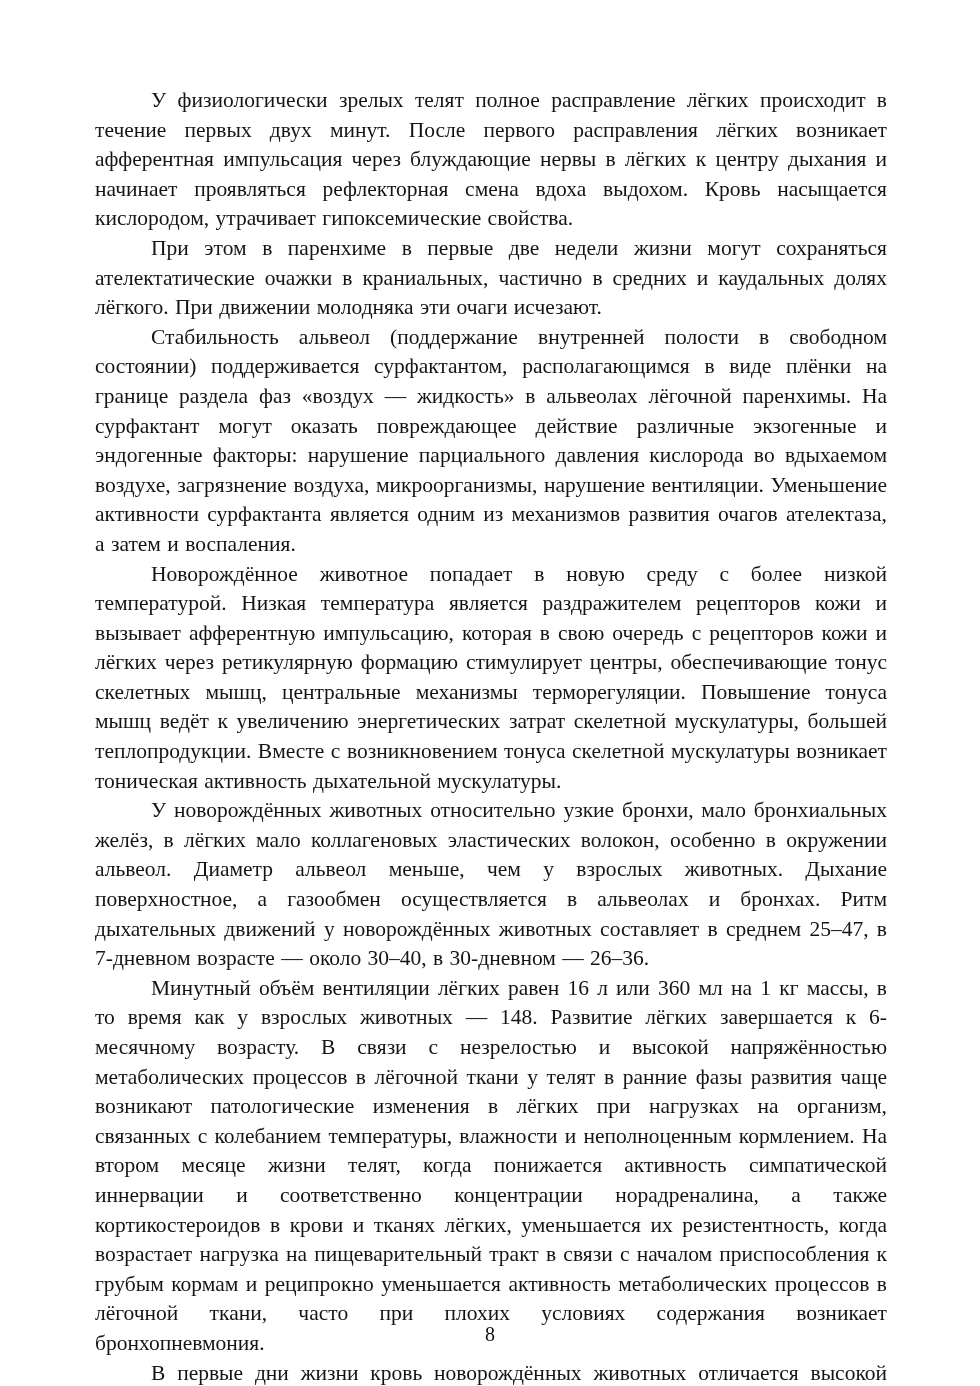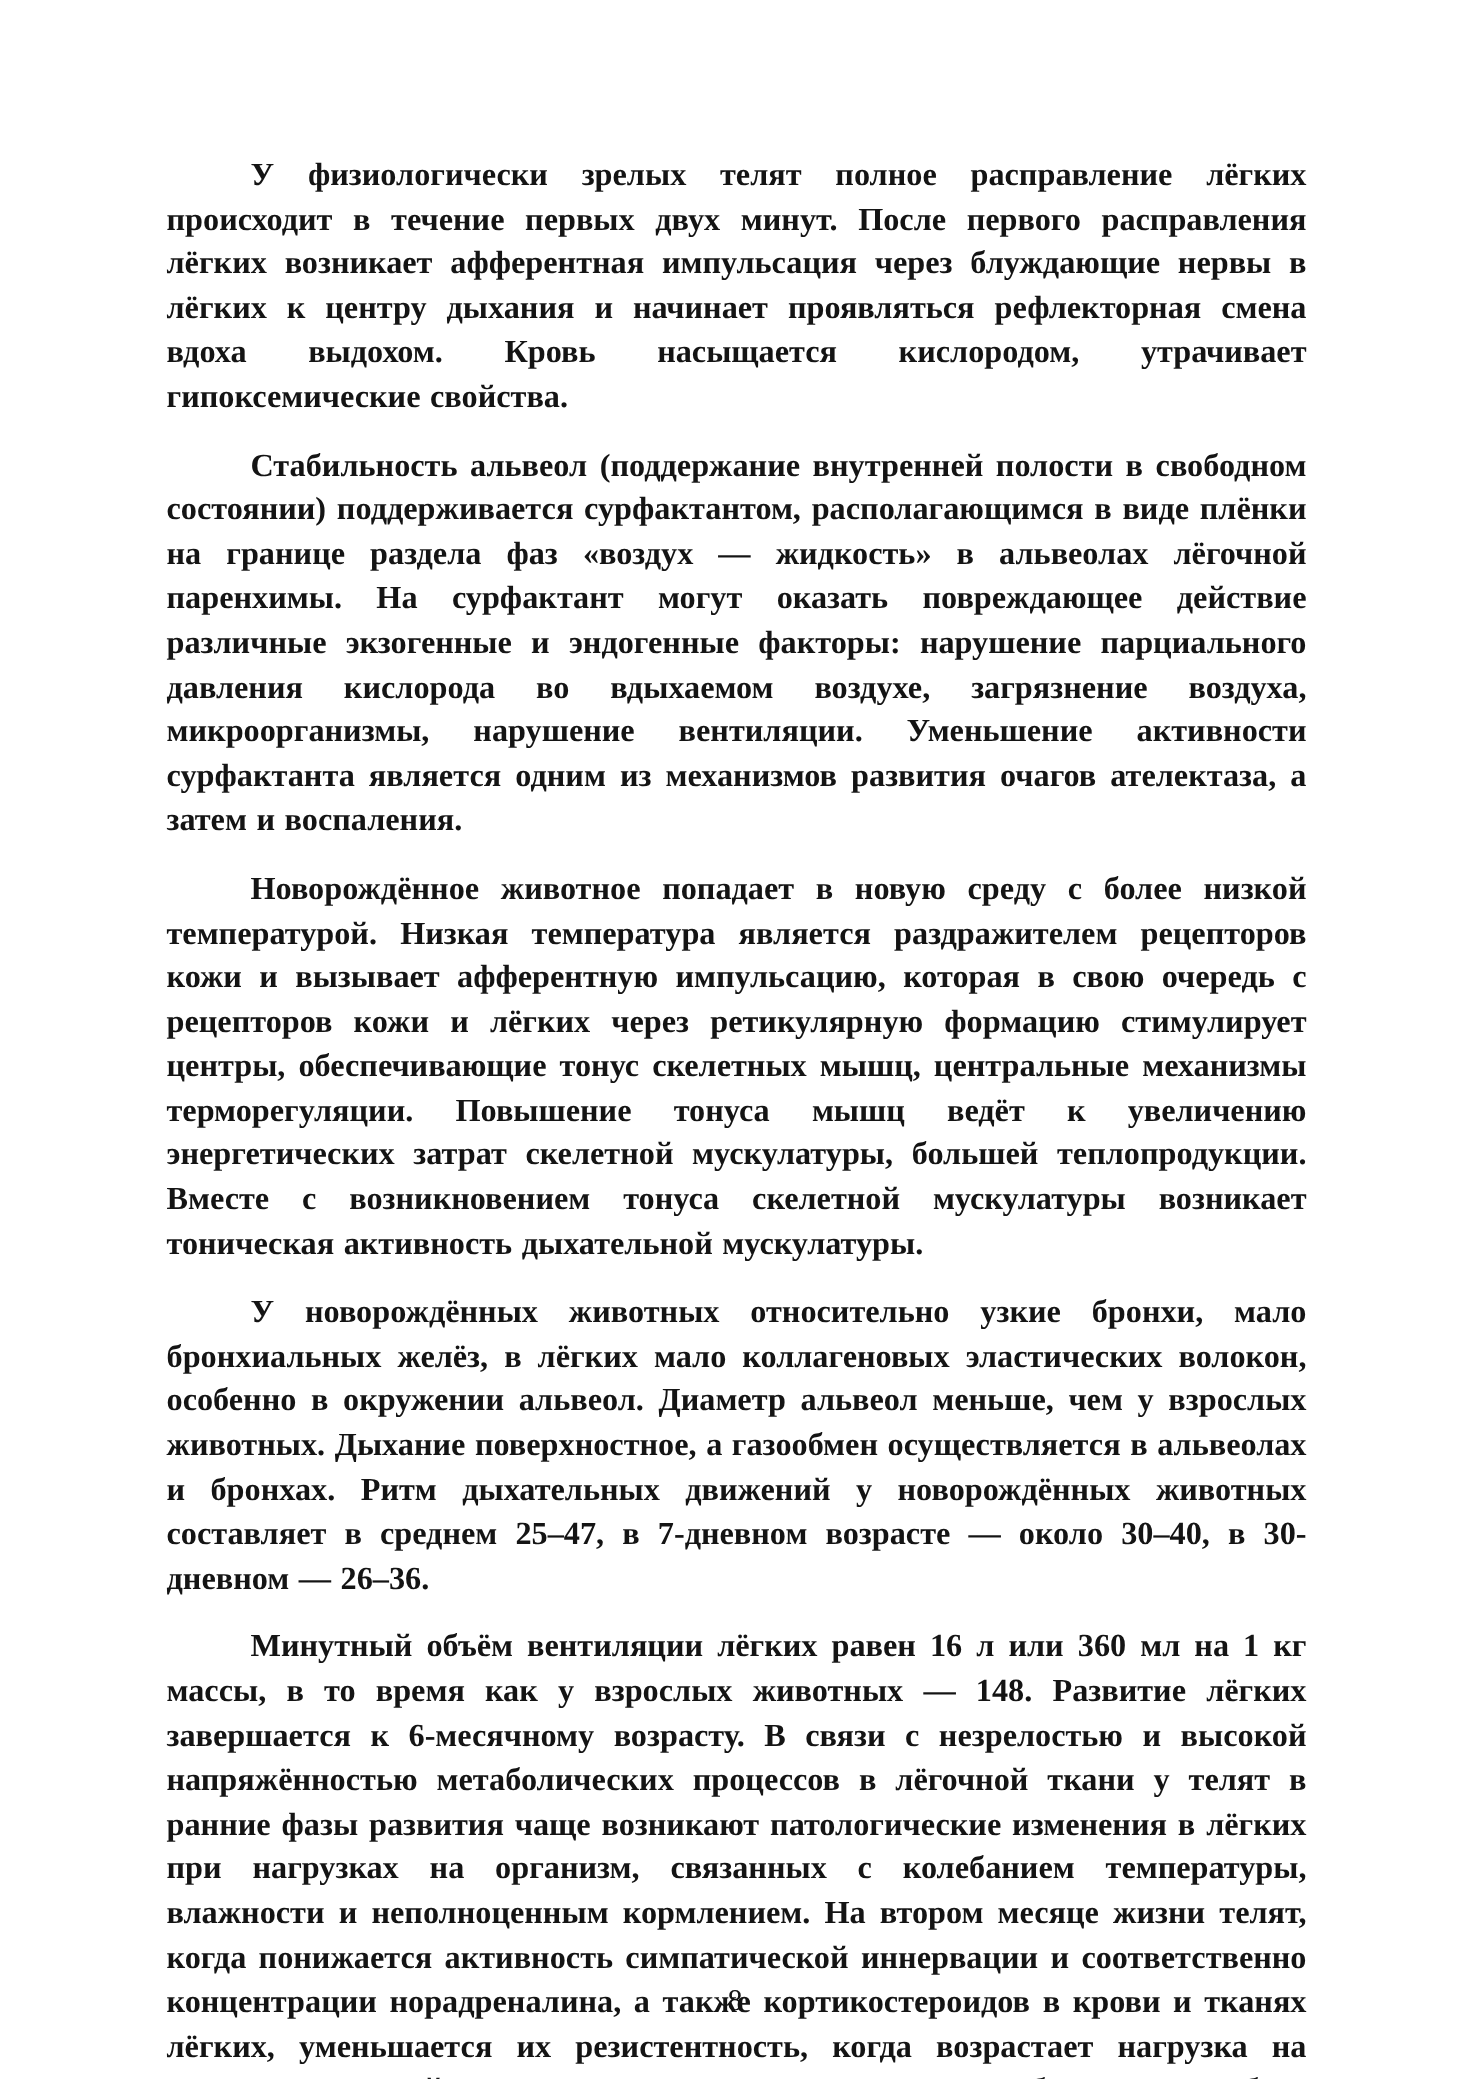--- a/index.html
+++ b/index.html
@@ -20,41 +20,41 @@
   .text-block {
     position: absolute;
     top: 86px;
     left: 95px;
     width: 792px;
     font-size: 21.5px;
     line-height: 29.6px;
     text-align: justify;
   }
   .para {
-    margin: 16px;
+    margin: 0;
     text-indent: 56px;
     word-spacing: 1px;
-    font-weight: bold;
   }
   .page-number {
     position: absolute;
     bottom: 40px;
     left: 0;
     width: 100%;
     text-align: center;
     font-size: 20px;
     color: #141414;
   }
 </style>
 </head>
 <body>
 
 <div class="page">
   <div class="text-block">
       <p class="para">У физиологически зрелых телят полное расправление лёгких происходит в течение первых двух минут. После первого расправления лёгких возникает афферентная импульсация через блуждающие нервы в лёгких к центру дыхания и начинает проявляться рефлекторная смена вдоха выдохом. Кровь насыщается кислородом, утрачивает гипоксемические свойства.</p>
+      <p class="para">При этом в паренхиме в первые две недели жизни могут сохраняться ателектатические очажки в краниальных, частично в средних и каудальных долях лёгкого. При движении молодняка эти очаги исчезают.</p>
       <p class="para">Стабильность альвеол (поддержание внутренней полости в свободном состоянии) поддерживается сурфактантом, располагающимся в виде плёнки на границе раздела фаз «воздух — жидкость» в альвеолах лёгочной паренхимы. На сурфактант могут оказать повреждающее действие различные экзогенные и эндогенные факторы: нарушение парциального давления кислорода во вдыхаемом воздухе, загрязнение воздуха, микроорганизмы, нарушение вентиляции. Уменьшение активности сурфактанта является одним из механизмов развития очагов ателектаза, а затем и воспаления.</p>
       <p class="para">Новорождённое животное попадает в новую среду с более низкой температурой. Низкая температура является раздражителем рецепторов кожи и вызывает афферентную импульсацию, которая в свою очередь с рецепторов кожи и лёгких через ретикулярную формацию стимулирует центры, обеспечивающие тонус скелетных мышц, центральные механизмы терморегуляции. Повышение тонуса мышц ведёт к увеличению энергетических затрат скелетной мускулатуры, большей теплопродукции. Вместе с возникновением тонуса скелетной мускулатуры возникает тоническая активность дыхательной мускулатуры.</p>
       <p class="para">У новорождённых животных относительно узкие бронхи, мало бронхиальных желёз, в лёгких мало коллагеновых эластических волокон, особенно в окружении альвеол. Диаметр альвеол меньше, чем у взрослых животных. Дыхание поверхностное, а газообмен осуществляется в альвеолах и бронхах. Ритм дыхательных движений у новорождённых животных составляет в среднем 25–47, в 7-дневном возрасте — около 30–40, в 30-дневном — 26–36.</p>
       <p class="para">Минутный объём вентиляции лёгких равен 16 л или 360 мл на 1 кг массы, в то время как у взрослых животных — 148. Развитие лёгких завершается к 6-месячному возрасту. В связи с незрелостью и высокой напряжённостью метаболических процессов в лёгочной ткани у телят в ранние фазы развития чаще возникают патологические изменения в лёгких при нагрузках на организм, связанных с колебанием температуры, влажности и неполноценным кормлением. На втором месяце жизни телят, когда понижается активность симпатической иннервации и соответственно концентрации норадреналина, а также кортикостероидов в крови и тканях лёгких, уменьшается их резистентность, когда возрастает нагрузка на пищеварительный тракт в связи с началом приспособления к грубым кормам и реципрокно уменьшается активность метаболических процессов в лёгочной ткани, часто при плохих условиях содержания возникает бронхопневмония.</p>
       <p class="para">В первые дни жизни кровь новорождённых животных отличается высокой кислородной ёмкостью (21–26 об%). Однако кислородный эффект каждого</p>
     </div>
   <div class="page-number">8</div>
 </div>
 
 </body></html>

